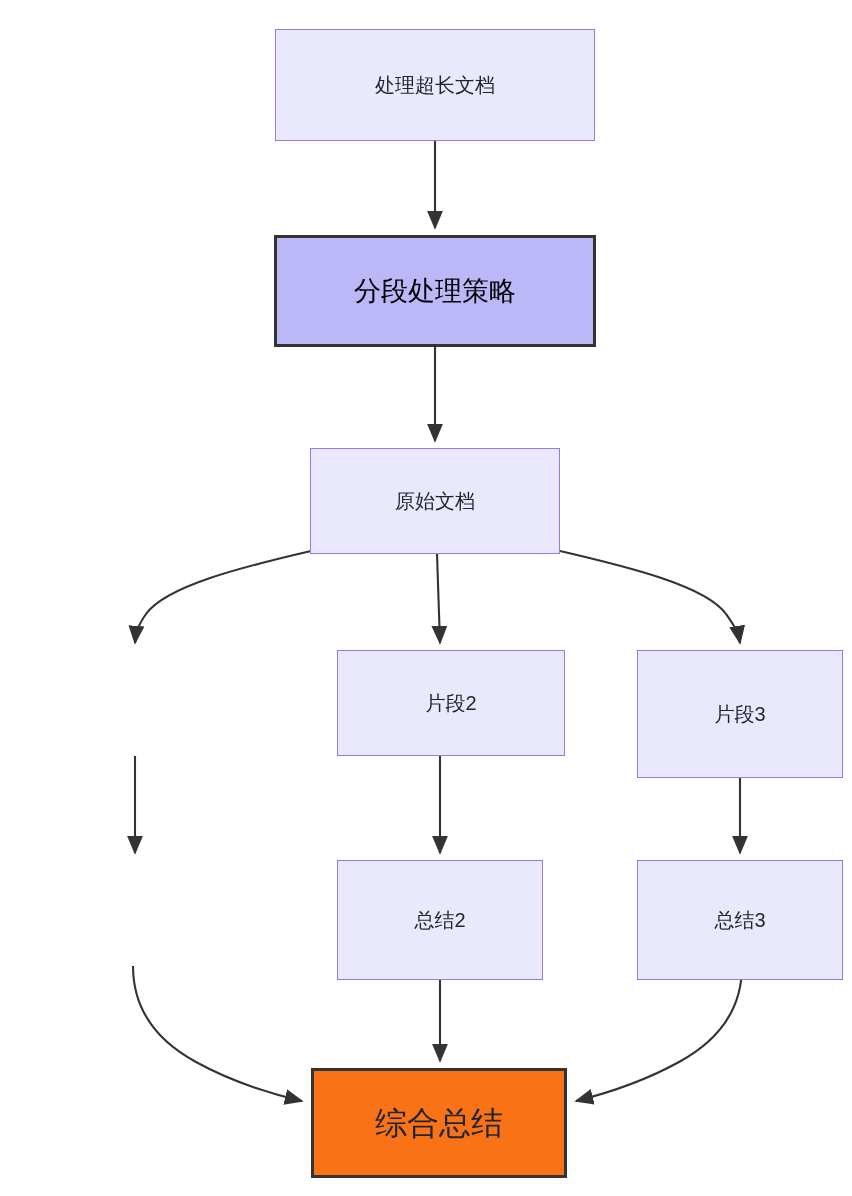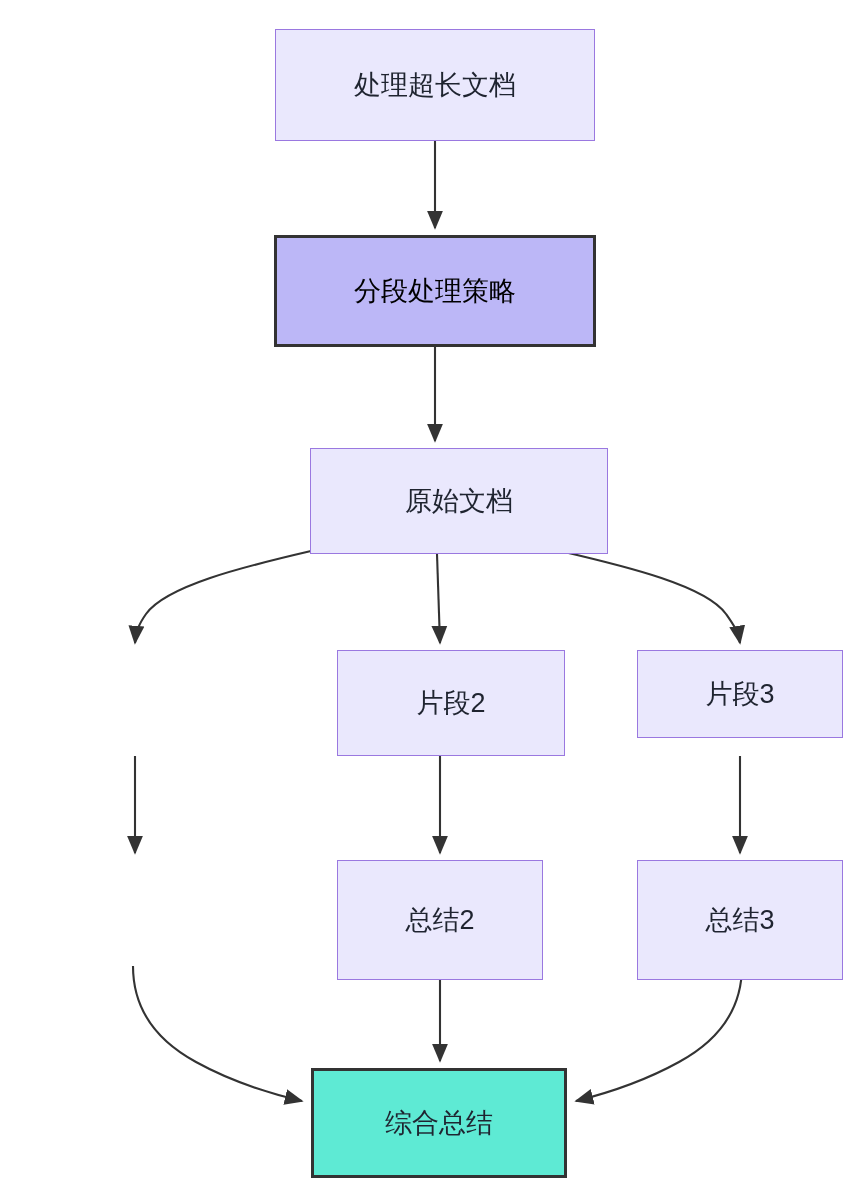--- a/index.html
+++ b/index.html
@@ -35,35 +35,35 @@
   }
   .node-label {
     display: block;
     white-space: nowrap;
   }
   
   .node.default {
     background: #eae8fd;
     border: 1.6px solid #9a78e0;
     color: #1f2430;
-    font-size: 27px;
+    font-size: 20px;
   }
   
   .node.highlight {
     background: #bcb7f7;
     border: 3.4px solid #333333;
     color: #000000;
     font-size: 27px;
   }
   
   .node.success {
-    background: #5eead4;
+    background: #f97316;
     border: 3.4px solid #333333;
     color: #1f2430;
-    font-size: 27px;
+    font-size: 32px;
   }
 </style>
 </head>
 <body>
 
 <div id="canvas">
 
   <svg class="edges" viewBox="0 0 852 1196" xmlns="http://www.w3.org/2000/svg">
     <defs>
       <marker id="arrow" markerWidth="10" markerHeight="10" refX="8.2" refY="4" orient="auto" markerUnits="strokeWidth">
@@ -95,30 +95,30 @@
   </svg>
 
   <div class="node default" style="left:275px; top:29px; width:320px; height:112px;">
     <span class="node-label">处理超长文档</span>
   </div>
 
   <div class="node highlight" style="left:274px; top:235px; width:322px; height:112px;">
     <span class="node-label">分段处理策略</span>
   </div>
 
-  <div class="node default" style="left:310px; top:448px; width:298px; height:106px;">
+  <div class="node default" style="left:310px; top:448px; width:250px; height:106px;">
     <span class="node-label">原始文档</span>
   </div>
 
 
   <div class="node default" style="left:337px; top:650px; width:228px; height:106px;">
     <span class="node-label">片段2</span>
   </div>
 
-  <div class="node default" style="left:637px; top:650px; width:206px; height:88px;">
+  <div class="node default" style="left:637px; top:650px; width:206px; height:128px;">
     <span class="node-label">片段3</span>
   </div>
 
 
   <div class="node default" style="left:337px; top:860px; width:206px; height:120px;">
     <span class="node-label">总结2</span>
   </div>
 
   <div class="node default" style="left:637px; top:860px; width:206px; height:120px;">
     <span class="node-label">总结3</span>

